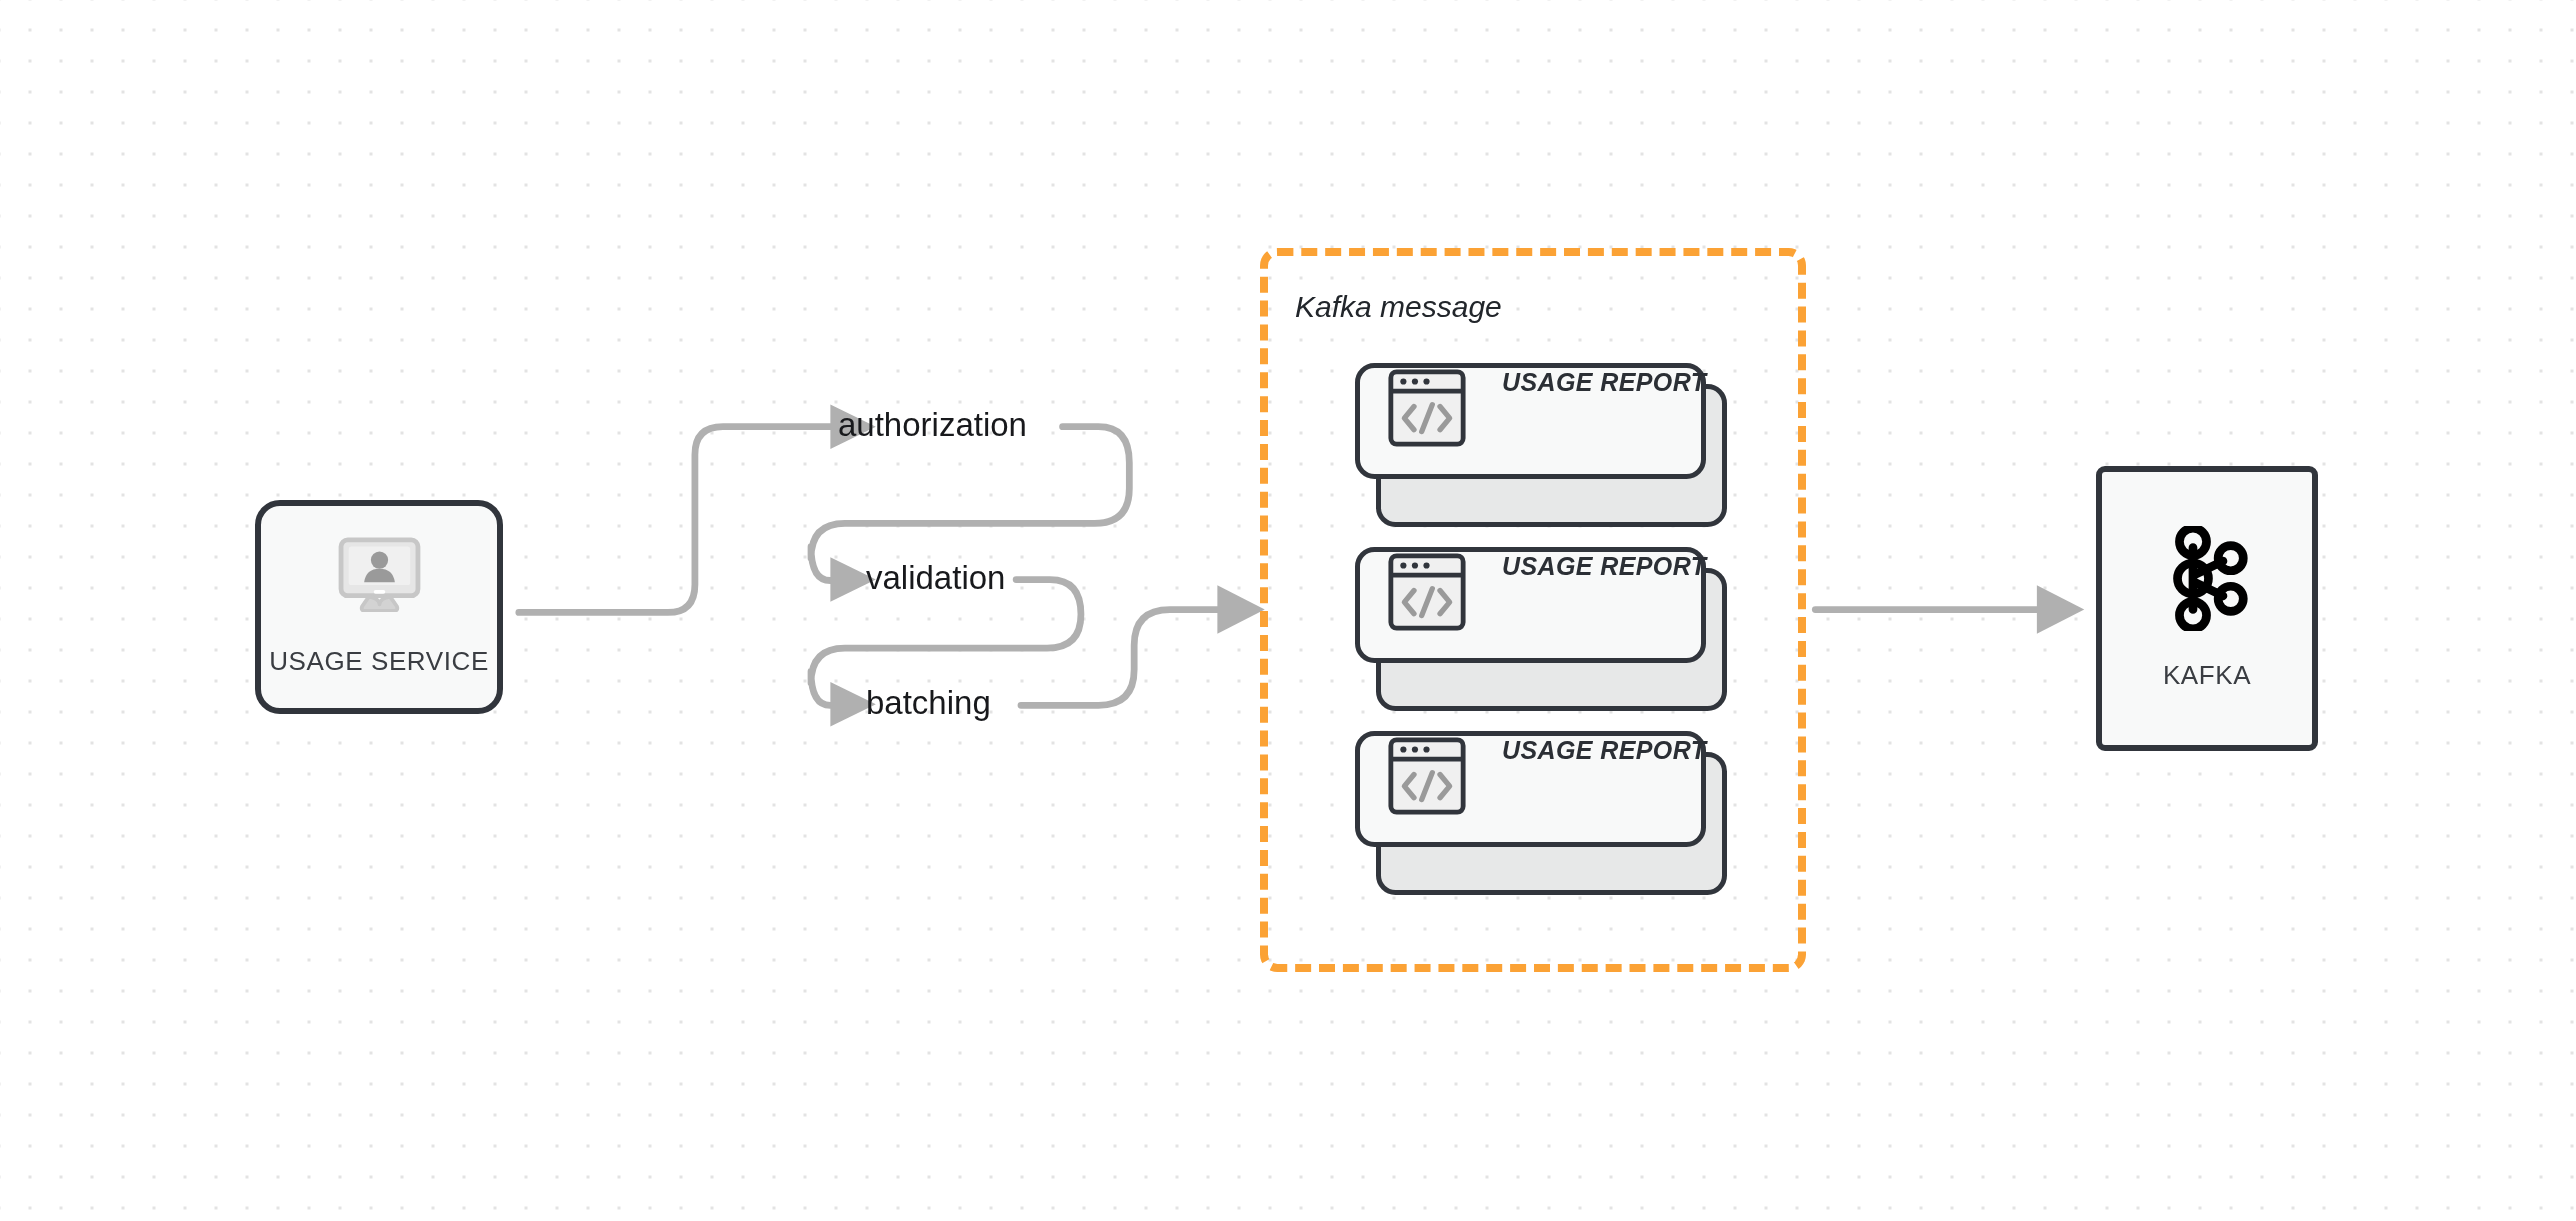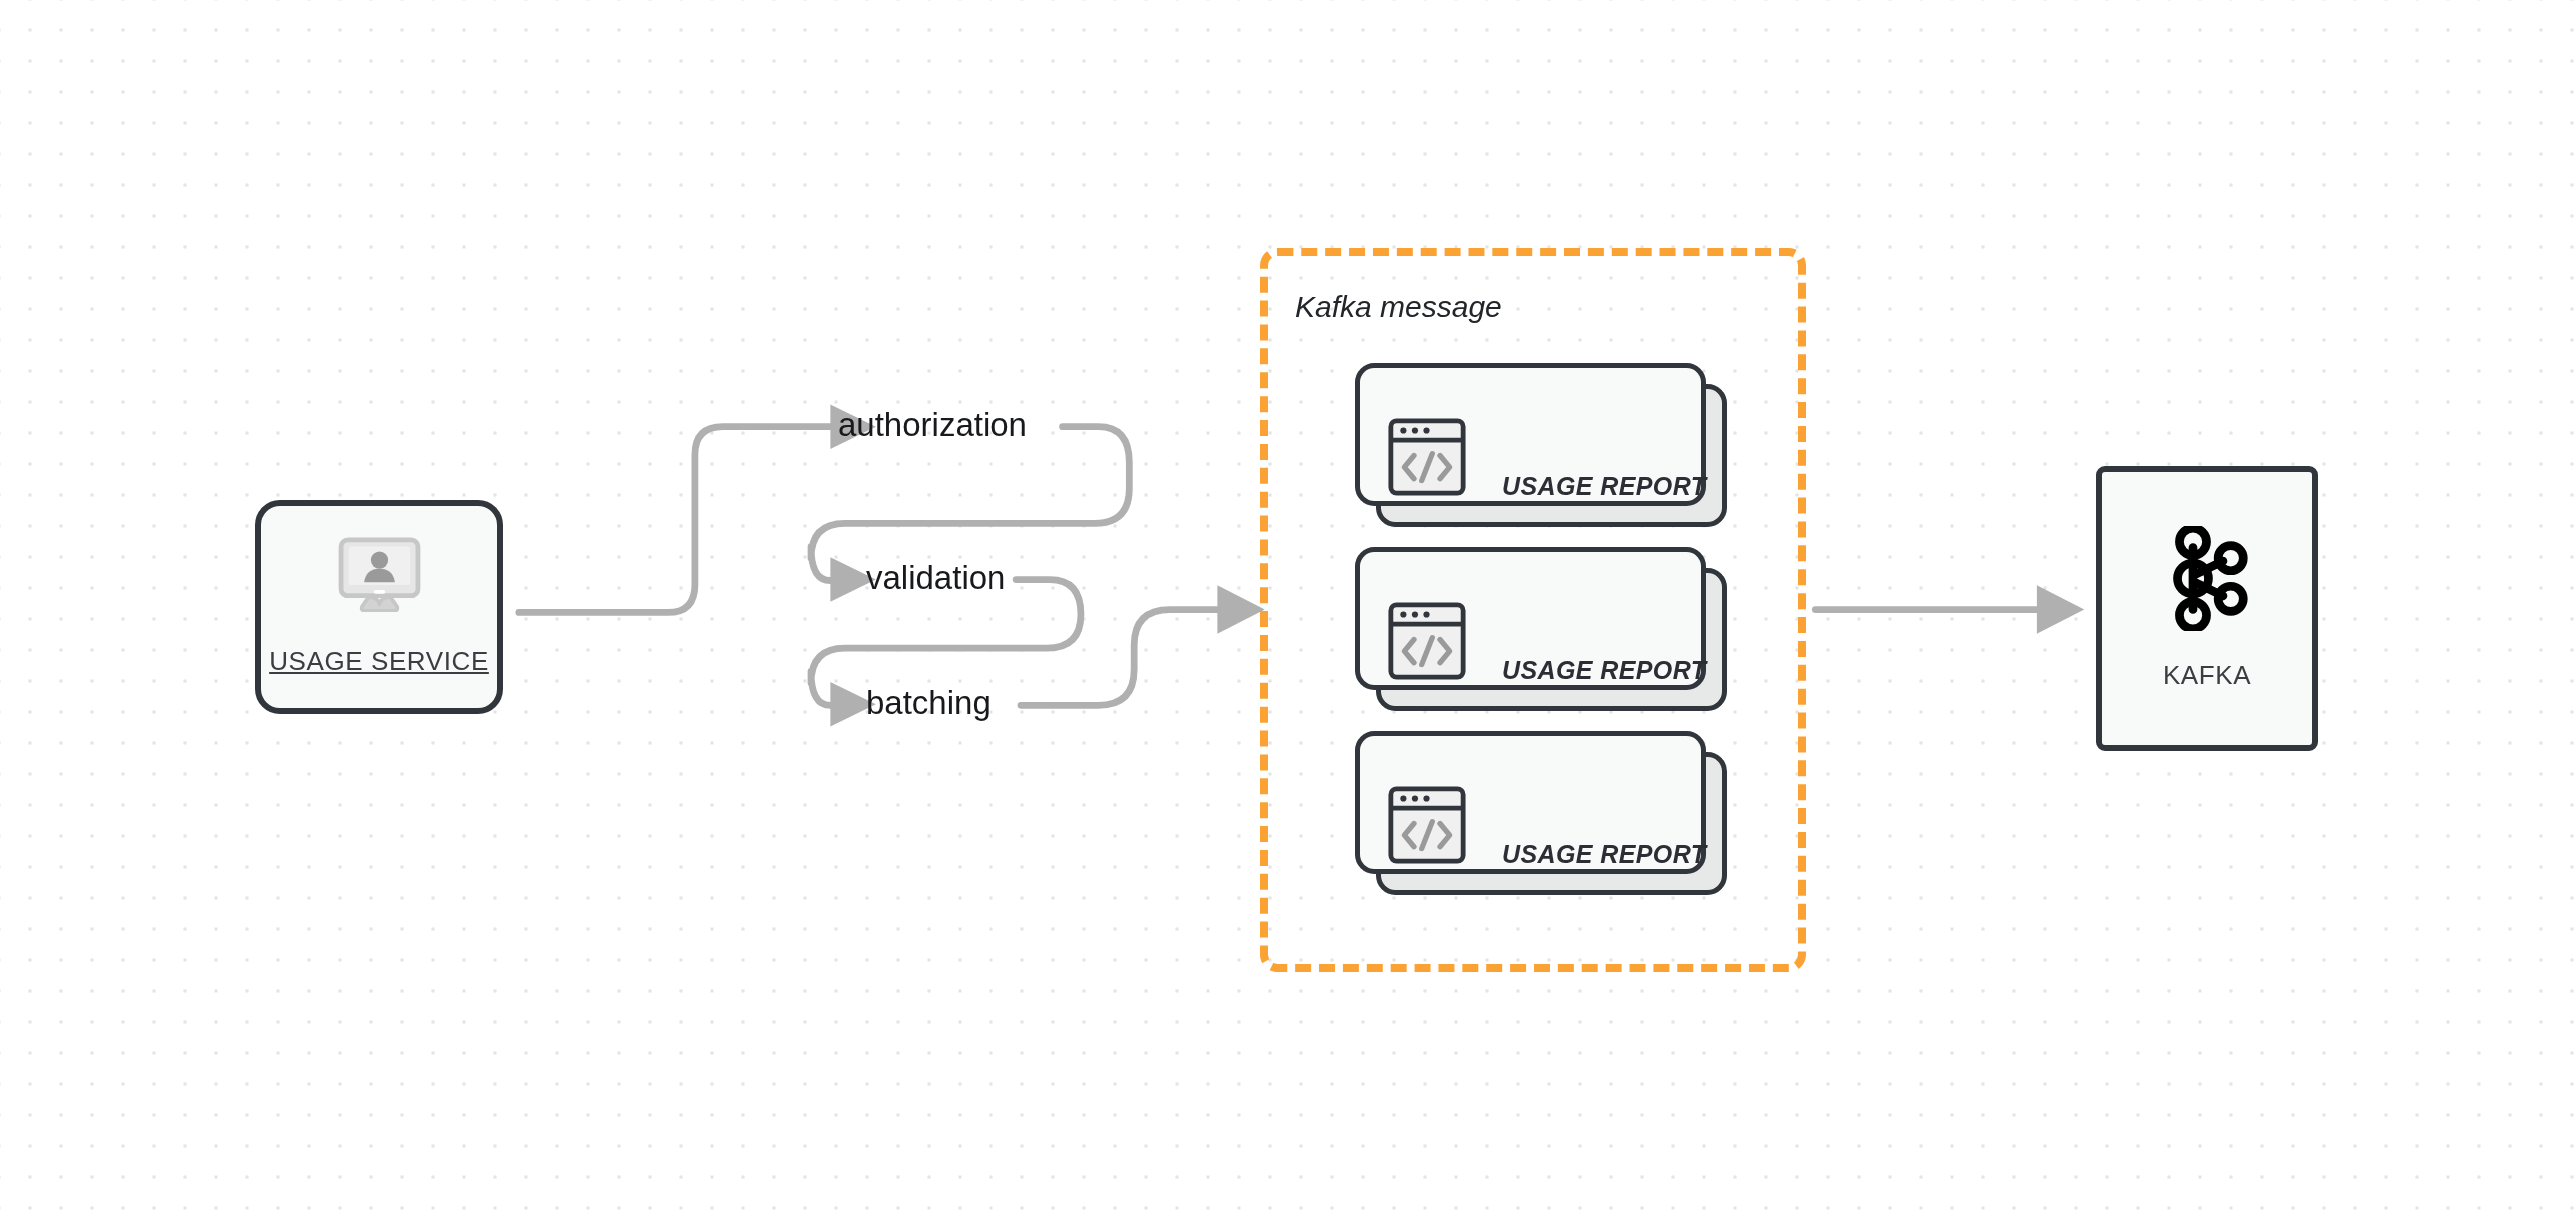--- a/index.html
+++ b/index.html
@@ -40,21 +40,21 @@
   }
 
   
   #usage-service-node {
     left: 255px;
     top: 500px;
     width: 248px;
     height: 214px;
   }
   #usage-service-node .node-icon { margin-bottom: 13.5px; }
-  #usage-service-node .node-label { margin-top: 16px; text-decoration: underline; }
+  #usage-service-node .node-label { margin-top: 16px; }
 
   
   #kafka-node {
     left: 2096px;
     top: 466px;
     width: 222px;
     height: 285px;
     border-radius: 9px;
   }
   #kafka-node .node-icon { margin-bottom: 25px; }
@@ -95,28 +95,28 @@
     background: #e7e8e8;
     border: 5.8px solid #31353c;
     border-radius: 19.4px;
     box-sizing: border-box;
   }
   .report-card-front {
     position: absolute;
     left: 0px;
     top: 0px;
     width: 351px;
-    height: 143px;
+    height: 116px;
     background: #f8f9f9;
     border: 5.8px solid #31353c;
     border-radius: 19.4px;
     box-sizing: border-box;
     display: flex;
     flex-direction: row;
-    align-items: flex-end;
+    align-items: flex-start;
   }
   .report-card-icon {
     margin-left: 27px;
     flex: 0 0 auto;
   }
   .report-card-label {
     margin-left: 35px;
     font-size: 25px;
     font-style: italic;
     font-weight: bold;

